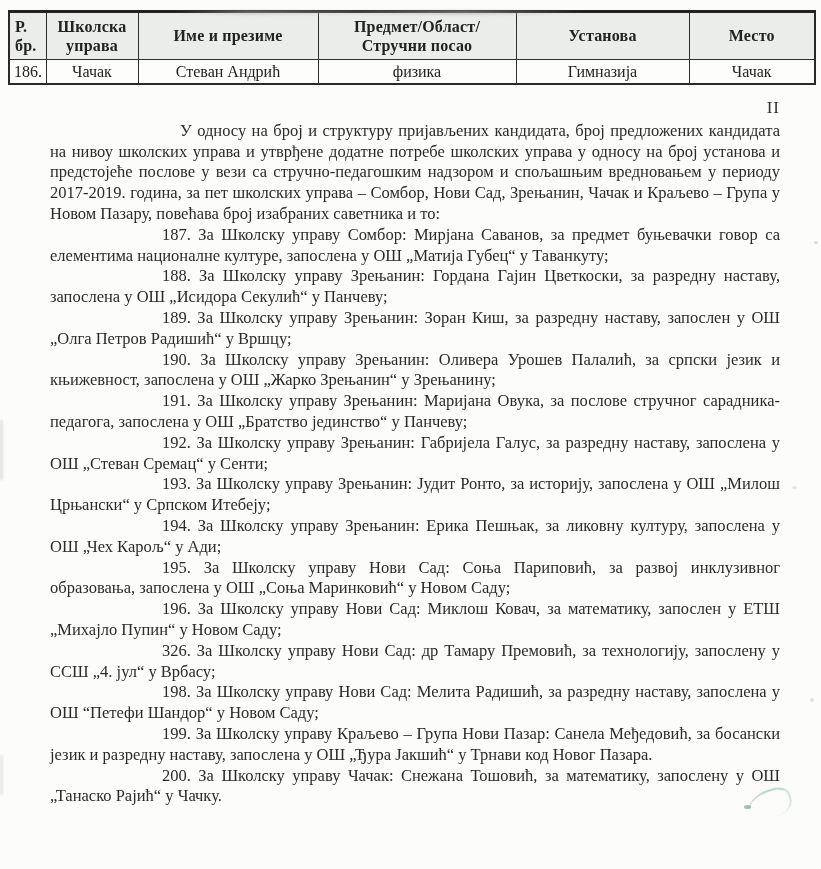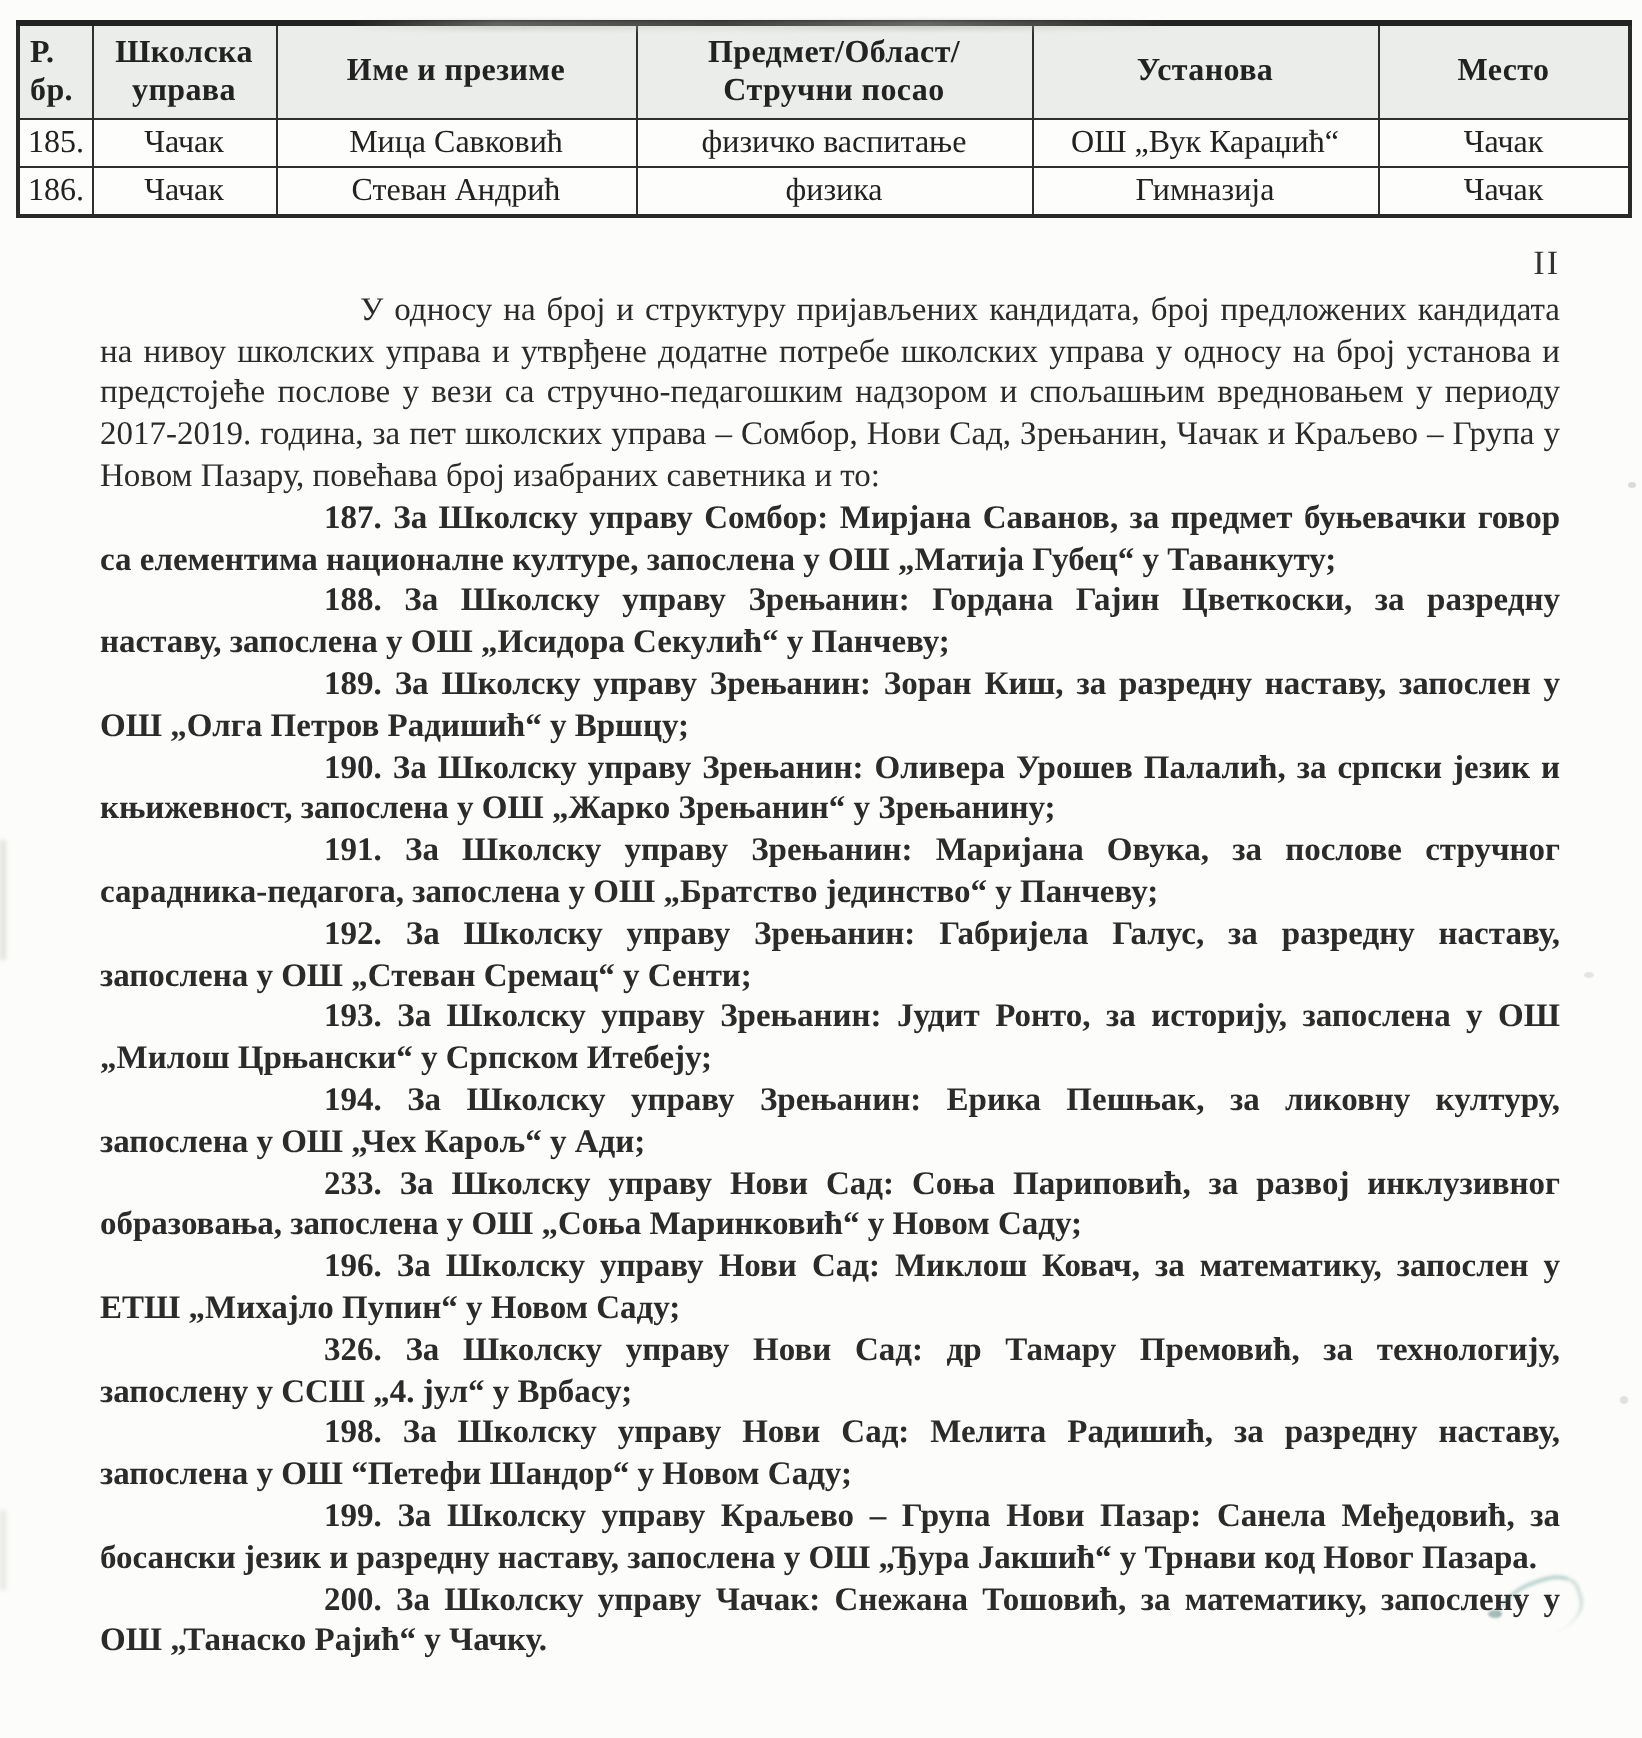--- a/index.html
+++ b/index.html
@@ -73,21 +73,20 @@
     letter-spacing: 1px;
     color: #333;
   }
   p.intro {
     margin: 0;
     text-indent: 130px;
   }
   p.item {
     margin: 0;
     text-indent: 112px;
-    font-weight: bold;
   }
 
   
   .artifact { position: absolute; pointer-events: none; }
   .a-top-smudge {
     left: 175px; top: 0; width: 410px; height: 5px;
     background: linear-gradient(90deg, rgba(190,190,185,0) 0%, rgba(185,185,180,0.45) 18%, rgba(200,200,195,0.2) 45%, rgba(180,180,175,0.5) 70%, rgba(190,190,185,0) 100%);
     filter: blur(1px);
   }
   .a-teal-squiggle {
@@ -136,28 +135,20 @@
         <th class="col0">Р. бр.</th>
         <th>Школска управа</th>
         <th>Име и презиме</th>
         <th>Предмет/Област/ Стручни посао</th>
         <th>Установа</th>
         <th>Место</th>
       </tr>
     </thead>
     <tbody>
         <tr>
-          <td>185.</td>
-          <td>Чачак</td>
-          <td>Мица Савковић</td>
-          <td>физичко васпитање</td>
-          <td>ОШ „Вук Караџић“</td>
-          <td>Чачак</td>
-        </tr>
-        <tr>
           <td>186.</td>
           <td>Чачак</td>
           <td>Стеван Андрић</td>
           <td>физика</td>
           <td>Гимназија</td>
           <td>Чачак</td>
         </tr>
       </tbody>
   </table>
 
@@ -166,21 +157,21 @@
     <p class="intro">У односу на број и структуру пријављених кандидата, број предложених кандидата на нивоу школских управа и утврђене додатне потребе школских управа у односу на број установа и предстојеће послове у вези са стручно-педагошким надзором и спољашњим вредновањем у периоду 2017-2019. година, за пет школских управа – Сомбор, Нови Сад, Зрењанин, Чачак и Краљево – Група у Новом Пазару, повећава број изабраних саветника и то:</p>
     <div>
         <p class="item"><span>187. </span><span>За Школску управу Сомбор: Мирјана Саванов, за предмет буњевачки говор са елементима националне културе, запослена у ОШ „Матија Губец“ у Таванкуту;</span></p>
         <p class="item"><span>188. </span><span>За Школску управу Зрењанин: Гордана Гајин Цветкоски, за разредну наставу, запослена у ОШ „Исидора Секулић“ у Панчеву;</span></p>
         <p class="item"><span>189. </span><span>За Школску управу Зрењанин: Зоран Киш, за разредну наставу, запослен у ОШ „Олга Петров Радишић“ у Вршцу;</span></p>
         <p class="item"><span>190. </span><span>За Школску управу Зрењанин: Оливера Урошев Палалић, за српски језик и књижевност, запослена у ОШ „Жарко Зрењанин“ у Зрењанину;</span></p>
         <p class="item"><span>191. </span><span>За Школску управу Зрењанин: Маријана Овука, за послове стручног сарадника-педагога, запослена у ОШ „Братство јединство“ у Панчеву;</span></p>
         <p class="item"><span>192. </span><span>За Школску управу Зрењанин: Габријела Галус, за разредну наставу, запослена у ОШ „Стеван Сремац“ у Сенти;</span></p>
         <p class="item"><span>193. </span><span>За Школску управу Зрењанин: Јудит Ронто, за историју, запослена у ОШ „Милош Црњански“ у Српском Итебеју;</span></p>
         <p class="item"><span>194. </span><span>За Школску управу Зрењанин: Ерика Пешњак, за ликовну културу, запослена у ОШ „Чех Карољ“ у Ади;</span></p>
-        <p class="item"><span>233. </span><span>За Школску управу Нови Сад: Соња Париповић, за развој инклузивног образовања, запослена у ОШ „Соња Маринковић“ у Новом Саду;</span></p>
+        <p class="item"><span>195. </span><span>За Школску управу Нови Сад: Соња Париповић, за развој инклузивног образовања, запослена у ОШ „Соња Маринковић“ у Новом Саду;</span></p>
         <p class="item"><span>196. </span><span>За Школску управу Нови Сад: Миклош Ковач, за математику, запослен у ЕТШ „Михајло Пупин“ у Новом Саду;</span></p>
         <p class="item"><span>326. </span><span>За Школску управу Нови Сад: др Тамару Премовић, за технологију, запослену у ССШ „4. јул“ у Врбасу;</span></p>
         <p class="item"><span>198. </span><span>За Школску управу Нови Сад: Мелита Радишић, за разредну наставу, запослена у ОШ “Петефи Шандор“ у Новом Саду;</span></p>
         <p class="item"><span>199. </span><span>За Школску управу Краљево – Група Нови Пазар: Санела Међедовић, за босански језик и разредну наставу, запослена у ОШ „Ђура Јакшић“ у Трнави код Новог Пазара.</span></p>
         <p class="item"><span>200. </span><span>За Школску управу Чачак: Снежана Тошовић, за математику, запослену у ОШ „Танаско Рајић“ у Чачку.</span></p>
       </div>
   </div>
 
   <div class="artifact a-top-smudge"></div>
   <div class="artifact a-teal-squiggle"></div>

